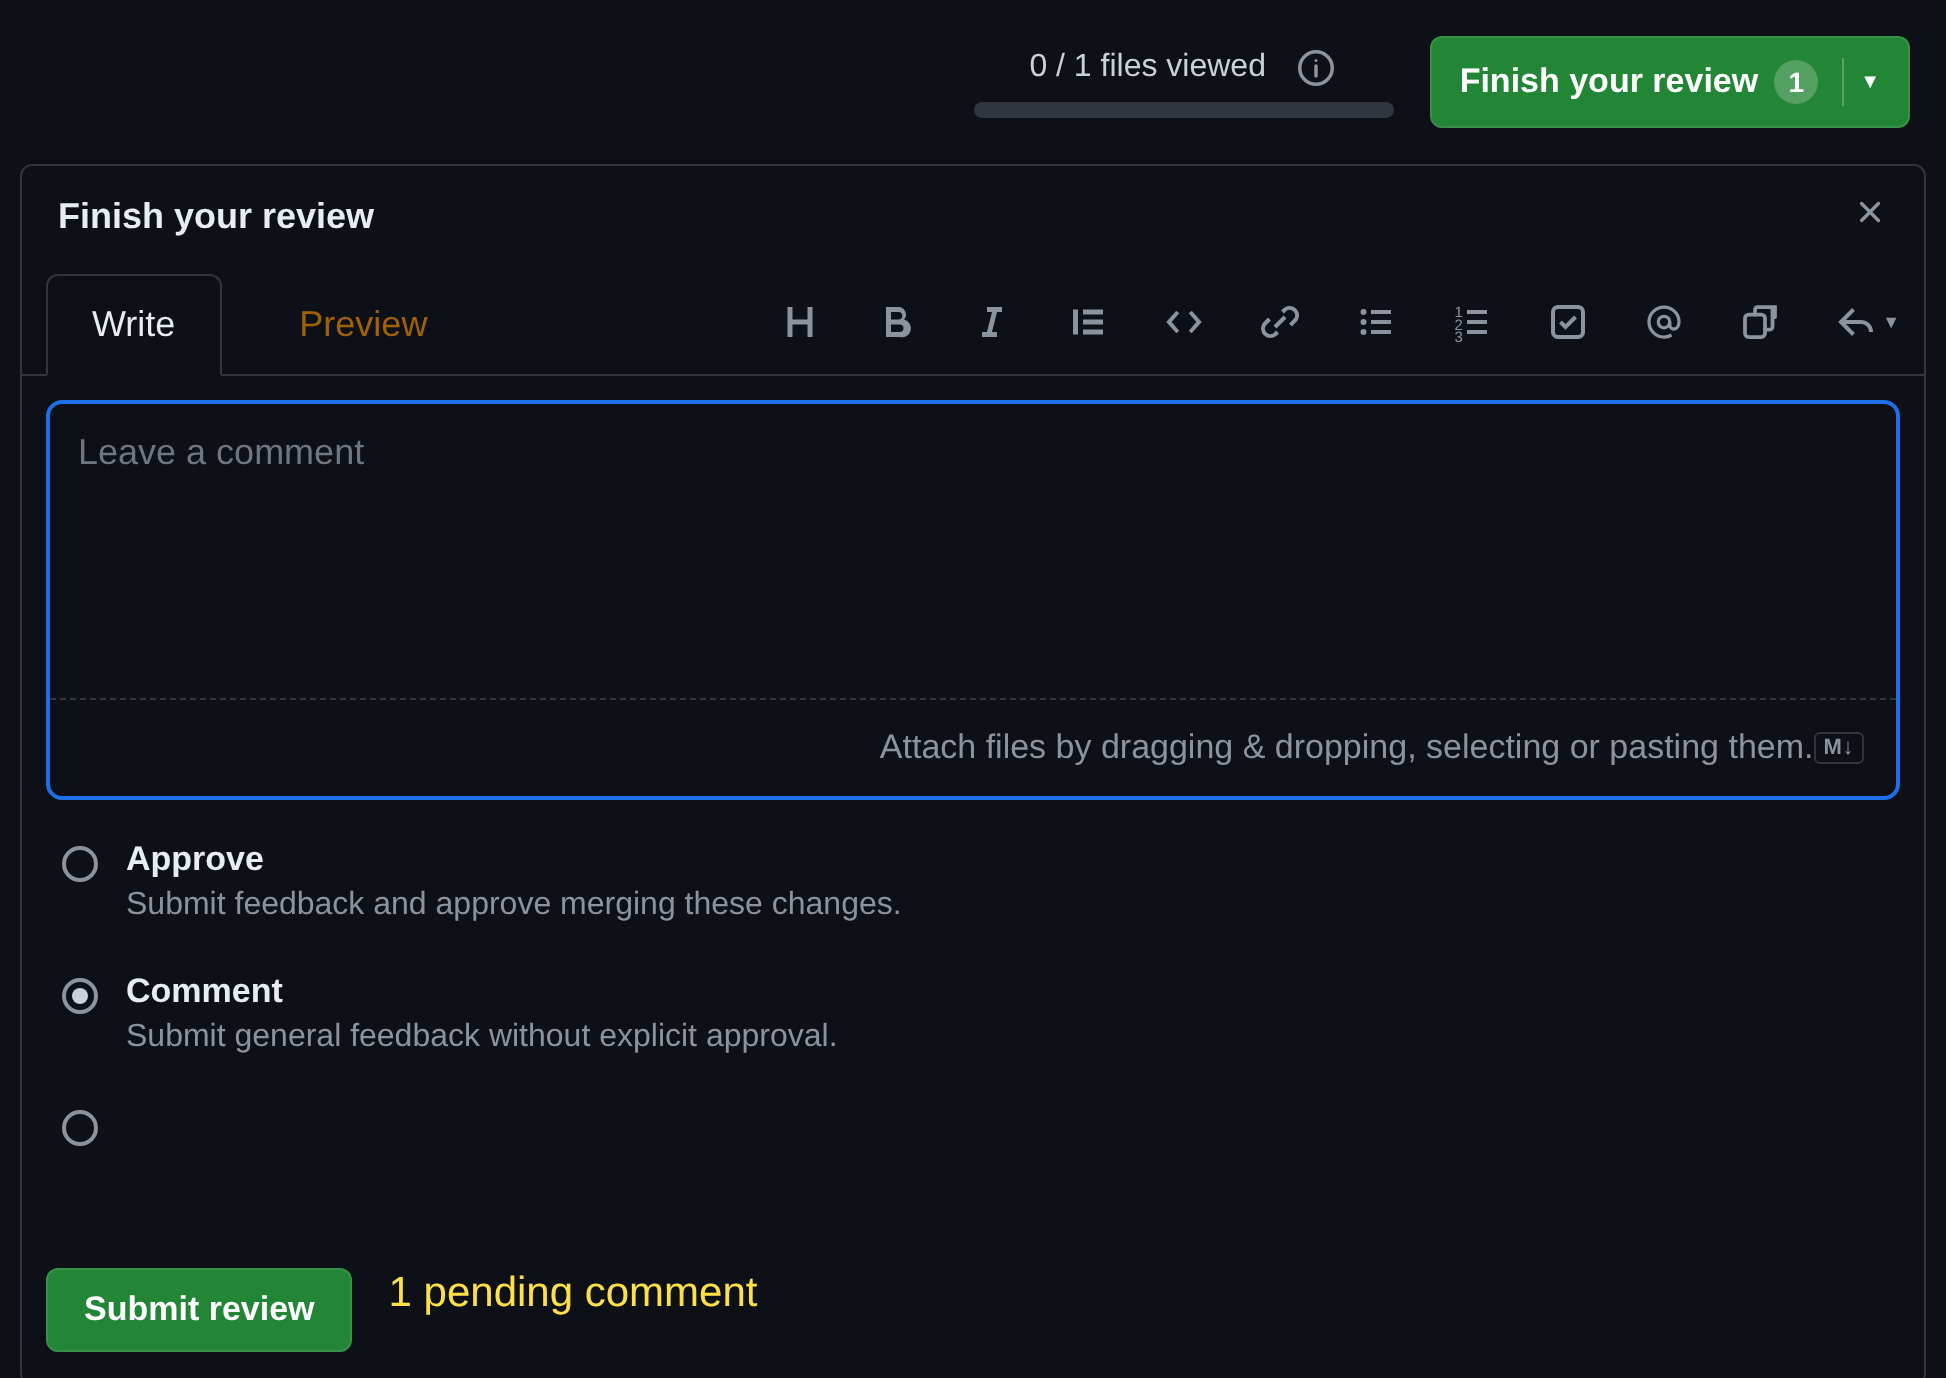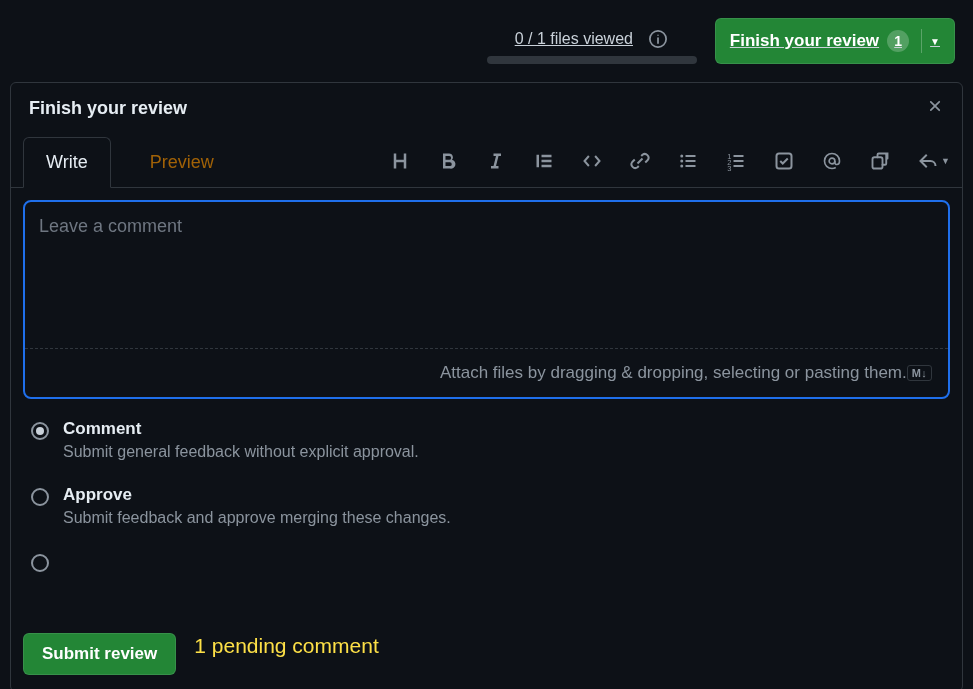--- a/index.html
+++ b/index.html
@@ -1,17 +1,17 @@
 <!DOCTYPE html>
 <html><head>
 <meta charset="utf-8">
 <style>
   * { box-sizing: border-box; margin: 0; padding: 0; }
   html, body { width: 973px; height: 689px; background: #0d1117; font-family: -apple-system, BlinkMacSystemFont, "Segoe UI", Helvetica, Arial, sans-serif; color: #c9d1d9; overflow: hidden; }
-  .topbar { display: flex; align-items: flex-end; justify-content: flex-end; padding: 18px 18px 0 18px; gap: 18px; text-decoration: underline; }
+  .topbar { display: flex; align-items: center; justify-content: flex-end; padding: 18px 18px 0 18px; gap: 18px; }
   .files-viewed { display: flex; flex-direction: column; align-items: center; gap: 4px;}
   .files-viewed-row { display: flex; align-items: center; gap: 14px; }
   .info-icon { color: #8b949e; width: 22px; height:22px; display:flex; align-items:center; justify-content:center;}
   .progress { width: 210px; height: 8px; border-radius: 4px; background: #30363d; margin-top:2px;}
   .progress-fill { height: 100%; width: 0%; background: #6e7681; border-radius: 4px;}
   .finish-btn { display: inline-flex; align-items: center; gap: 8px; background: #238636; color: #fff; border: 1px solid rgba(240,246,252,0.1); border-radius: 6px; padding: 10px 14px; font-size: 17px; font-weight: 600; cursor: pointer; }
   .finish-btn .count { display:inline-flex; align-items:center; justify-content:center; background: rgba(255,255,255,0.22); border-radius: 999px; min-width: 22px; height:22px; font-size:14px; padding:0 7px;}
   .finish-btn .sep { width:1px; height:24px; background:rgba(255,255,255,0.25); margin-left:4px;}
   .finish-btn .caret { font-size:10px; }
   .panel { margin: 18px 10px 0 10px; border: 1px solid #30363d; border-radius: 6px; background: #0d1117; }
@@ -170,35 +170,35 @@
       <textarea class="textarea" placeholder="Leave a comment" style=""></textarea>
       <div class="dashed-sep"></div>
       <div class="attach-row">
         <span>Attach files by dragging &amp; dropping, selecting or pasting them.</span>
         <span class="md-badge">M↓</span>
       </div>
     </div>
 
     <div class="options">
       <div class="option">
+        <div class="radio"></div>
+        <div>
+          <div class="opt-title">Approve</div>
+          <div class="opt-desc">Submit feedback and approve merging these changes.</div>
+        </div>
+      </div>
+      <div class="option">
         <div class="radio selected"></div>
         <div>
           <div class="opt-title">Comment</div>
           <div class="opt-desc">Submit general feedback without explicit approval.</div>
         </div>
       </div>
       <div class="option">
         <div class="radio"></div>
-        <div>
-          <div class="opt-title">Approve</div>
-          <div class="opt-desc">Submit feedback and approve merging these changes.</div>
-        </div>
-      </div>
-      <div class="option">
-        <div class="radio"></div>
       </div>
     </div>
   </div>
 
   <div class="footer">
     <button class="submit-btn">Submit review</button>
     <span class="pending">1 pending comment</span>
   </div>
 </div>
 

